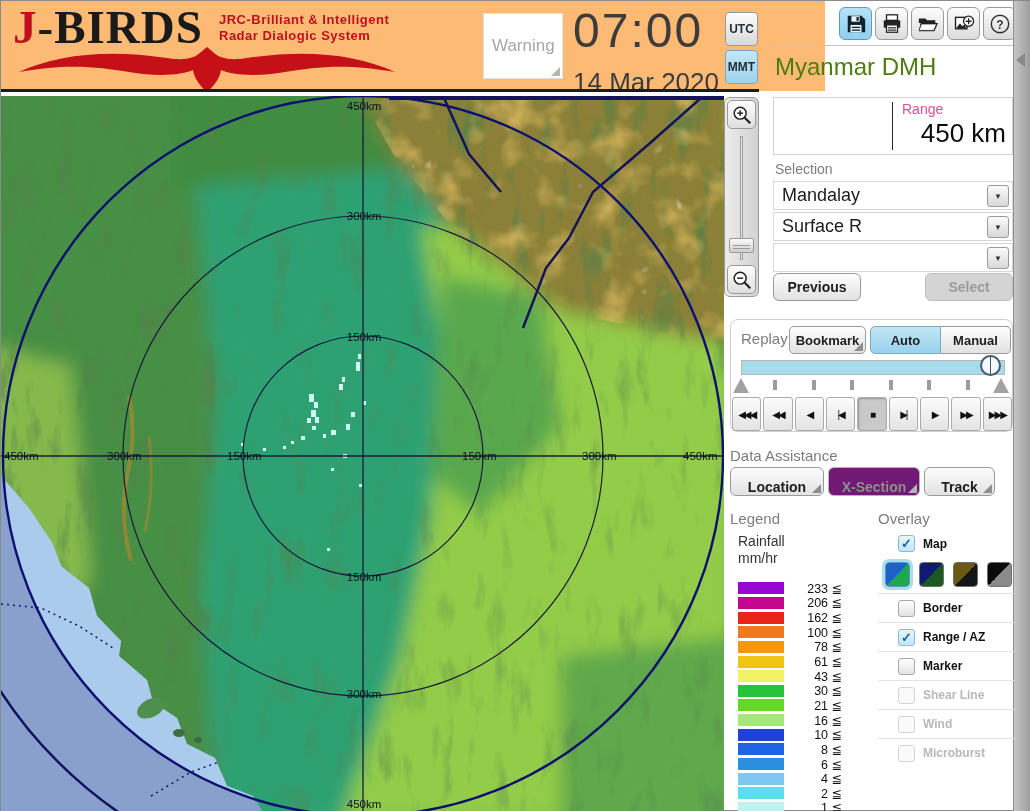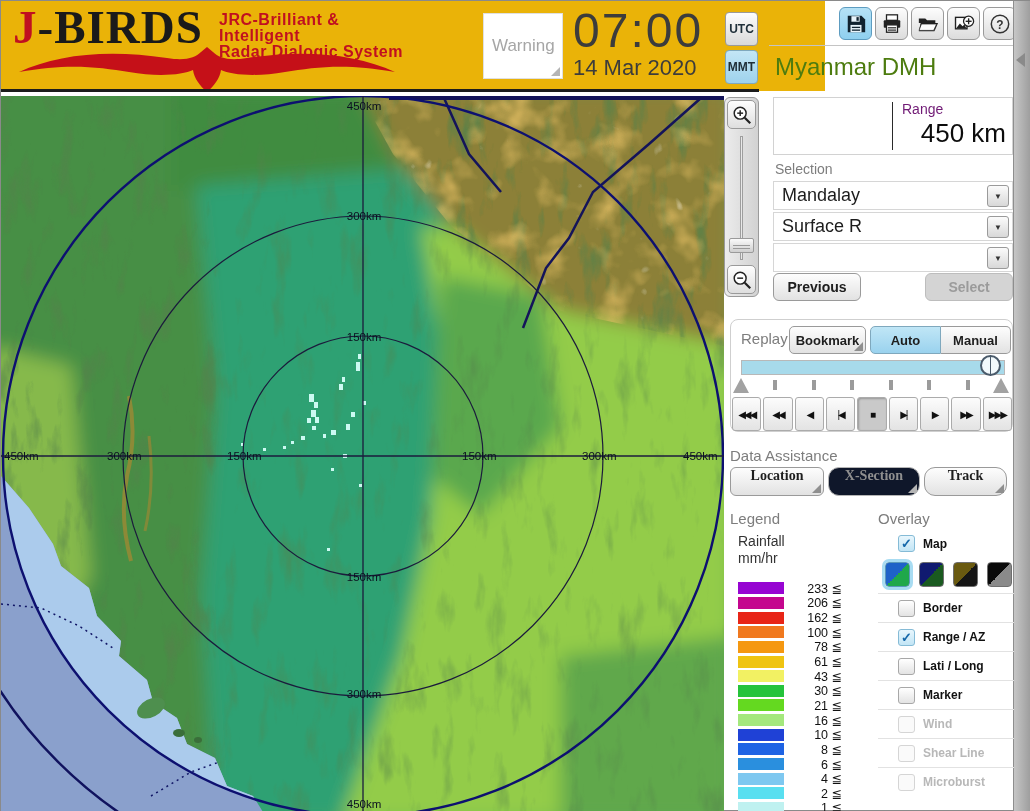--- a/index.html
+++ b/index.html
@@ -1,57 +1,57 @@
 <!DOCTYPE html>
 <html><head>
 <meta charset="utf-8">
 <style>
   * { margin:0; padding:0; box-sizing:border-box; }
   html,body { width:1030px; height:811px; overflow:hidden; background:#fff;
     font-family:"Liberation Sans", sans-serif; }
   #page { position:relative; width:1030px; height:811px; background:#fff; border:1px solid #8a8a8a; }
 
   
-  #header { position:absolute; left:0; top:0; width:824px; height:90px; background:#eab308; }
+  #header { position:absolute; left:0; top:0; width:824px; height:90px; background:#fdba74; }
   #header-underline { position:absolute; left:0; top:88px; width:758px; height:3px; background:#1c1c1c; }
   #logo { position:absolute; left:6px; top:3px; width:402px; height:84px; }
   #logo-title { position:absolute; left:6px; top:-4px; font-family:"Liberation Serif", serif; font-weight:bold; font-size:47px; color:#1a1a1a; letter-spacing:1px; }
   #logo-title .red { color:#c01020; }
-  #logo-sub { position:absolute; left:212px; top:8px; color:#c01020; font-weight:bold; font-size:16px; line-height:16px; letter-spacing:0.5px; }
+  #logo-sub { position:absolute; left:212px; top:8px; color:#c01020; font-weight:bold; font-size:13px; line-height:16px; letter-spacing:0.5px; }
   #eagle { position:absolute; left:4px; top:42px; }
 
   .warning-box { position:absolute; left:482px; top:12px; width:80px; height:66px; background:#fff; border:1px solid #e0e0e0; }
   .warning-box span { position:absolute; left:8px; top:22px; font-size:17px; color:#a6a6a6; }
   .corner-tri { position:absolute; right:2px; bottom:2px; width:0; height:0;
     border-left:9px solid transparent; border-bottom:9px solid #8f8f8f; }
   .corner-tri.light { border-bottom-color:#b5b5b5; }
 
   #clock-time { position:absolute; left:572px; top:2px; font-size:48px; color:#3c3c3c; letter-spacing:2px; }
-  #clock-date { position:absolute; left:572px; top:54px; font-size:22px; color:#3c3c3c; }
+  #clock-date { position:absolute; left:572px; top:66px; font-size:26px; color:#3c3c3c; }
 
   .tz-btn { position:absolute; left:724px; width:33px; height:34px; border:1px solid #9a9a9a; border-radius:4px;
     font-size:12px; font-weight:bold; color:#20303a; display:flex; align-items:center; justify-content:center;
     background:linear-gradient(#fdfdfd,#d9d9d9); cursor:pointer; }
   .tz-btn.sel { background:linear-gradient(#c3e6f6,#9ed2ec); border-color:#7fa8bd; }
 
   .tool-btn { position:absolute; top:6px; width:33px; height:33px; border:1px solid #9a9a9a; border-radius:6px;
     background:linear-gradient(#fdfdfd,#dcdcdc); display:flex; align-items:center; justify-content:center; cursor:pointer; }
   .tool-btn.sel { background:linear-gradient(#b5e2f6,#8fd0ef); border-color:#5d9cc0; }
 
   
   #right-strip { position:absolute; left:1012px; top:0; width:18px; height:811px;
     background:linear-gradient(90deg,#c6c6c6,#9c9c9c); border-left:1px solid #8e8e8e; }
   #collapse-arrow { position:absolute; left:1015px; top:52px; width:0; height:0;
     border-top:7px solid transparent; border-bottom:7px solid transparent; border-right:9px solid #8a8a8a; cursor:pointer; }
   #panel-sep { position:absolute; left:768px; top:44px; width:244px; height:1px; background:#c4c4c4; }
   #station-name { position:absolute; left:774px; top:52px; width:238px; height:36px; font-size:24px; color:#4d7c0f; }
 
   #range-box { position:absolute; left:772px; top:96px; width:240px; height:58px; background:#fff; border:1px solid #d2d2d2; }
   #range-div { position:absolute; left:118px; top:4px; width:1px; height:48px; background:#2a2a2a; }
-  #range-label { position:absolute; left:128px; top:3px; font-size:14px; color:#701a75; }
+  #range-label { position:absolute; left:128px; top:3px; font-size:14px; color:#ec4899; }
   #range-value { position:absolute; right:6px; top:20px; font-size:26px; color:#0c0c0c; }
 
   .sec-label { position:absolute; font-size:14px; color:#7d7d7d; }
 
   .dd-row { position:absolute; left:772px; width:240px; height:29px; background:#fff; border:1px solid #d6d6d6; }
   .dd-text { position:absolute; left:8px; top:3px; font-size:18px; color:#1c1c1c; }
   .dd-arrow { position:absolute; right:3px; top:3px; width:22px; height:22px; border:1px solid #9a9a9a; border-radius:3px;
     background:linear-gradient(#fbfbfb,#d8d8d8); font-size:8px; color:#333; display:flex; align-items:center; justify-content:center; cursor:pointer; }
 
   .push-btn { border:1px solid #9a9a9a; border-radius:6px; background:linear-gradient(#fdfdfd,#e2e2e2);
@@ -72,22 +72,22 @@
     border-bottom:15px solid #a2a2a2; cursor:pointer; }
   .tick { position:absolute; top:60px; width:4px; height:10px; background:#9b9b9b; }
 
   #playback { position:absolute; left:1px; top:77px; width:280px; height:34px; display:flex; gap:2px; }
   .pb-btn { flex:1; border:1px solid #ababab; border-radius:3px; background:linear-gradient(#fcfcfc,#e3e3e3);
     font-size:10px; letter-spacing:-2px; color:#111; cursor:pointer; padding:0; text-align:center; }
   .pb-btn.pressed { background:#c9c9c9; box-shadow:inset 1px 1px 2px rgba(0,0,0,.25); }
 
   .menu-btn { position:absolute; top:466px; height:29px; border:1px solid #9a9a9a; border-radius:6px;
     background:linear-gradient(#fdfdfd,#e2e2e2); font-size:14px; font-weight:bold; color:#1e1e1e;
-    display:flex; align-items:flex-start; justify-content:center; cursor:pointer;font-family:Liberation Serif, serif; }
-  .menu-btn.disabled { background:#0f172a; color:#8f8f8f; border-color:#b5b5b5;border-radius:11px; }
+    display:flex; align-items:flex-end; justify-content:center; cursor:pointer; }
+  .menu-btn.disabled { background:#701a75; color:#8f8f8f; border-color:#b5b5b5; }
 
   
   #legend-block { position:absolute; left:737px; top:532px; }
   #legend-unit1,#legend-unit2 { font-size:14px; color:#333; line-height:17px; }
   #legend-entries { margin-top:14px; }
   .lg-row { display:flex; align-items:center; height:14.65px; }
   .lg-sw { width:46px; height:12px; margin-right:10px; }
   .lg-val { width:48px; text-align:right; font-size:12.5px; color:#111; white-space:nowrap; }
 
   
@@ -253,21 +253,21 @@
 
   <div class="sec-label" style="left:729px; top:446px; font-size:15px;">Data Assistance</div>
   <div class="menu-btn" style="left:729px; width:94px;">
     <span>Location</span>
     <div class="corner-tri"></div>
   </div>
   <div class="menu-btn disabled" style="left:827px; width:92px;">
     <span>X-Section</span>
     <div class="corner-tri light"></div>
   </div>
-  <div class="menu-btn" style="left:923px; width:83px;border-radius:11px;">
+  <div class="menu-btn" style="left:923px; width:71px;">
     <span>Track</span>
     <div class="corner-tri"></div>
   </div>
 
   <div class="sec-label" style="left:729px; top:509px; font-size:15px;">Legend</div>
   <div class="sec-label" style="left:877px; top:509px; font-size:15px;">Overlay</div>
 
   <div id="legend-block">
     <div id="legend-unit1">Rainfall</div>
     <div id="legend-unit2">mm/hr</div>
@@ -353,33 +353,29 @@
       <div class="ov-row">
         <span class="cb"></span>
         <span class="ov-label">Border</span>
       </div>
       <div class="ov-row">
         <span class="cb checked">✓</span>
         <span class="ov-label">Range / AZ</span>
       </div>
       <div class="ov-row">
         <span class="cb"></span>
-        <span class="ov-label">Lati / Long</span>
-      </div>
-      <div class="ov-row">
+        <span class="ov-label">Marker</span>
+      </div>
+      <div class="ov-row disabled">
         <span class="cb"></span>
-        <span class="ov-label">Marker</span>
+        <span class="ov-label">Shear Line</span>
       </div>
       <div class="ov-row disabled">
         <span class="cb"></span>
         <span class="ov-label">Wind</span>
-      </div>
-      <div class="ov-row disabled">
-        <span class="cb"></span>
-        <span class="ov-label">Shear Line</span>
       </div>
       <div class="ov-row disabled">
         <span class="cb"></span>
         <span class="ov-label">Microburst</span>
       </div>
     </div>
 
   <div id="map-wrap">
   <svg width="723" height="716" viewBox="0 0 723 716">
     <defs>

